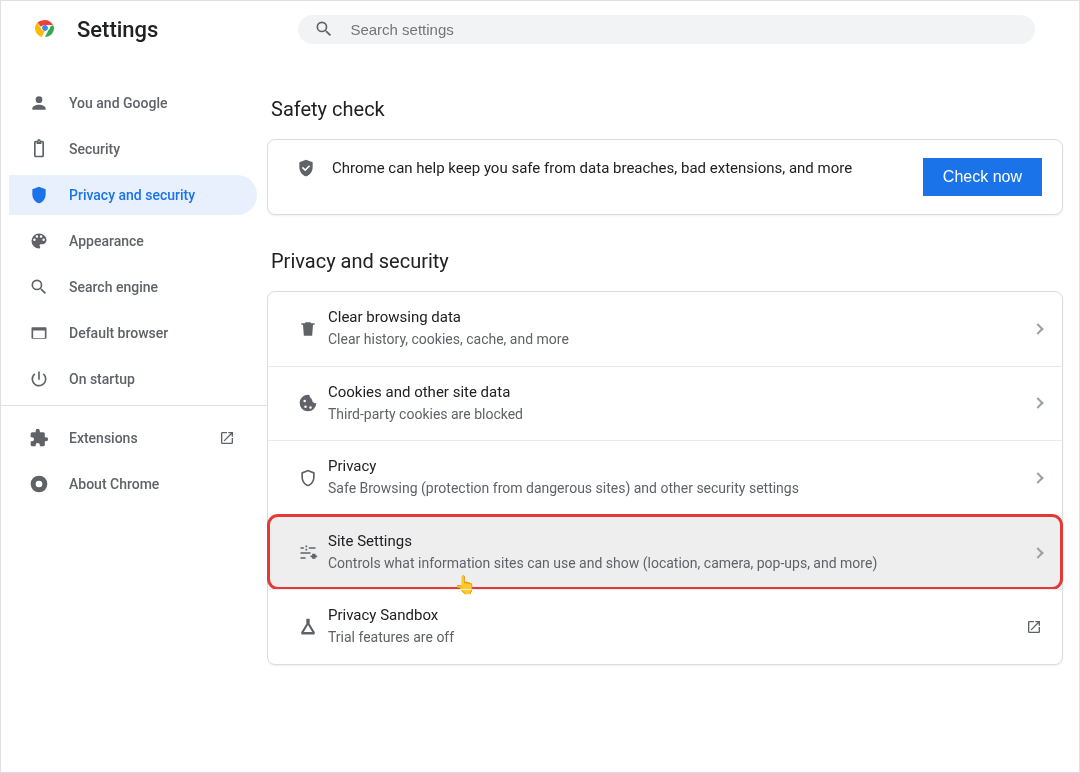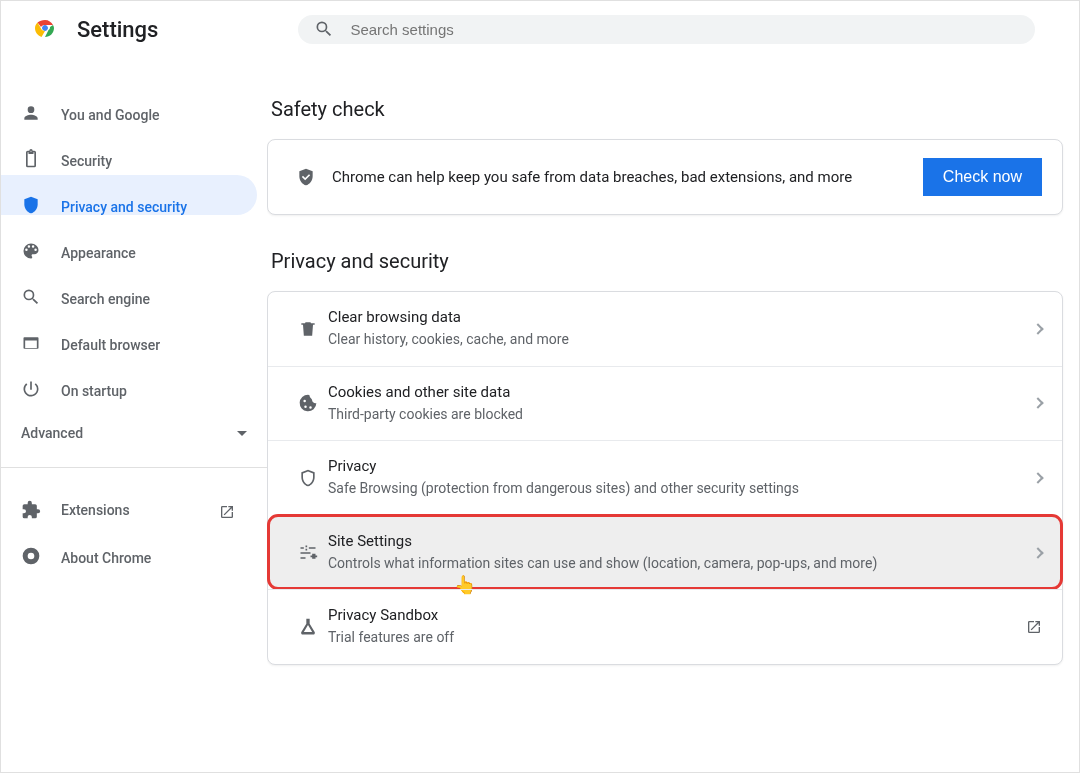--- a/index.html
+++ b/index.html
@@ -5,34 +5,34 @@
 * { box-sizing: border-box; margin: 0; padding: 0; }
 body { font-family: Roboto, "Segoe UI", Arial, sans-serif; font-size: 14px; color: #202124; background: #fff; width: 1080px; height: 773px; overflow: hidden; border: 1px solid #e0e0e0; position: relative; }
 .header { display: flex; align-items: center; height: 56px; padding: 0 32px; }
 .chrome-logo { width: 24px; height: 24px; margin-right: 20px; }
 .page-title { font-size: 22px; font-weight: 500; color: #202124; }
 .search-container { flex: 1; margin-left: 140px; margin-right: 12px; background: #f1f3f4; border-radius: 28px; height: 29px; display: flex; align-items: center; padding: 0 16px; }
 .search-icon { width: 20px; height: 20px; fill: #5f6368; margin-right: 16px; }
 .search-input { border: none; background: transparent; outline: none; font-size: 15px; flex: 1; color: #5f6368; }
 .layout { display: flex; height: calc(773px - 56px); }
 .sidebar { width: 266px; padding-top: 20px; }
-.nav-item { display: flex; align-items: flex-end; height: 40px; padding-left: 20px; border-radius: 0 20px 20px 0; margin: 6px 10px 6px 0; cursor: pointer; }
+.nav-item { display: flex; align-items: center; height: 40px; padding-left: 20px; border-radius: 0 20px 20px 0; margin: 6px 10px 6px 8px; cursor: pointer; }
 .nav-item.active { background: #e8f0fe; color: #1a73e8; }
 .nav-item.active .nav-icon { fill: #1a73e8; }
 .nav-icon { width: 20px; height: 20px; fill: #5f6368; margin-right: 20px; }
 .nav-label { font-size: 14px; font-weight: 500; color: #5f6368; }
 .nav-item.active .nav-label { color: #1a73e8; }
 .advanced { display: flex; align-items: center; justify-content: space-between; padding: 20px 20px 20px 20px; cursor: pointer; }
 .advanced-label { font-size: 14px; font-weight: 500; color: #5f6368; }
 .divider { height: 1px; background: #e0e0e0; margin: 6px 0 12px 0; }
 .ext-icon { width: 16px; height: 16px; fill: #5f6368; }
 .main { flex: 1; padding: 24px 16px 0 0; overflow-y: auto; }
 .section-title { font-size: 20px; color: #202124; margin: 16px 0 18px 4px; font-weight: 400; }
 .card { border: 1px solid #dadce0; border-radius: 8px; background: #fff; box-shadow: 0 1px 2px rgba(60,64,67,.08); }
-.safety-row { display: flex; align-items: center; padding: 18px 20px; }
+.safety-row { display: flex; padding: 18px 20px; }
 .safety-icon-box { width: 36px; display: flex; justify-content: center; }
 .safety-text { flex: 1; font-size: 15px; color: #202124; padding: 0 8px; line-height: 1.4; }
 .check-btn { background: #1a73e8; color: #fff; border: none; border-radius: 0; font-size: 16px; font-weight: 500; padding: 10px 20px; cursor: pointer; }
 .list-card { margin-bottom: 36px; }
 .list-row { display: flex; align-items: center; padding: 16px 20px; border-top: 1px solid #e8eaed; cursor: pointer; position: relative; }
 .list-row:first-child { border-top: none; }
 .list-row.hovered { background: #eeeeee; }
 .list-row.highlighted { outline: 3px solid #e53935; outline-offset: -2px; border-radius: 10px; }
 .row-icon-box { width: 40px; display: flex; justify-content: center; align-items: center; }
 .row-icon { width: 20px; height: 20px; fill: #5f6368; }
@@ -103,24 +103,20 @@
           <path d="M4 5h16a1 1 0 011 1v12a1 1 0 01-1 1H4a1 1 0 01-1-1V6a1 1 0 011-1zm1 4v9h14V9H5zm0-2h14V7H5v0z"></path>
         </svg>
       <span class="nav-label">Default browser</span>
     </div>
     <div class="nav-item">
       <svg class="nav-icon" viewBox="0 0 24 24">
           <path d="M13 3h-2v10h2V3zm4.8 2.2l-1.4 1.4A7 7 0 115 12a7 7 0 012.6-5.4L6.2 5.2A9 9 0 1021 12a9 9 0 00-3.2-6.8z"></path>
         </svg>
       <span class="nav-label">On startup</span>
     </div>
-    <div class="advanced">
-      <span class="advanced-label">Advanced</span>
-      <span class="chevron-down"></span>
-    </div>
     <div class="divider"></div>
     <div class="nav-item" style="justify-content:space-between;padding-right:22px;">
       <span style="display:flex;align-items:center;">
         <svg class="nav-icon" viewBox="0 0 24 24">
             <path d="M20.5 11H19V7a2 2 0 00-2-2h-4V3.5a2.5 2.5 0 00-5 0V5H4a2 2 0 00-2 2v4h1.5a2.5 2.5 0 010 5H2v4a2 2 0 002 2h4v-1.5a2.5 2.5 0 015 0V22h4a2 2 0 002-2v-4h1.5a2.5 2.5 0 000-5z"></path>
           </svg>
         <span class="nav-label">Extensions</span>
       </span>
       <svg class="ext-icon" viewBox="0 0 24 24">
           <path d="M14 3v2h3.59L7 15.59 8.41 17 19 6.41V10h2V3h-7zM19 19H5V5h7V3H5a2 2 0 00-2 2v14a2 2 0 002 2h14a2 2 0 002-2v-7h-2v7z"></path>

